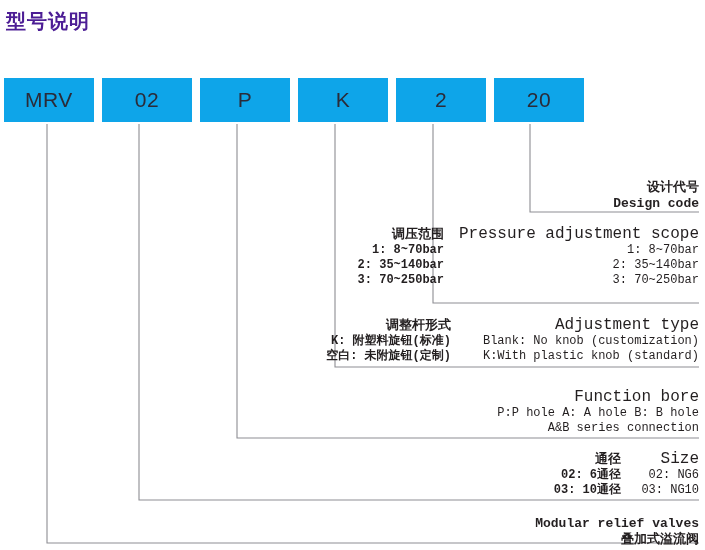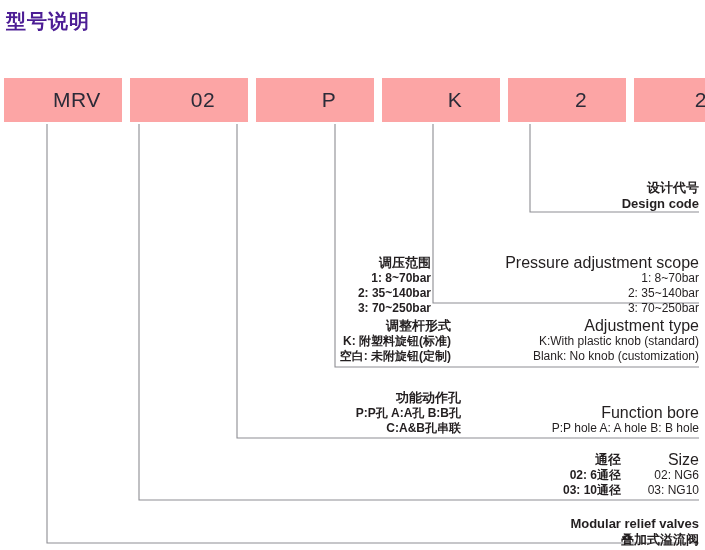--- a/index.html
+++ b/index.html
@@ -33,29 +33,28 @@
     position: absolute;
     left: 4px;
     top: 78px;
     height: 44px;
     display: flex;
     gap: 8px;
   }
   .code-box {
     width: 90px;
     height: 44px;
-    background: #fca5a5;
+    background: #0ea5e9;
     display: flex;
     align-items: center;
     justify-content: center;
     font-size: 21px;
     font-weight: 500;
     color: #2b2b38;
     letter-spacing: 0.5px;
-    padding-left: 28px;
   }
 
   
   #leaders {
     position: absolute;
     left: 0;
     top: 0;
     width: 705px;
     height: 550px;
     pointer-events: none;
@@ -64,23 +63,24 @@
     fill: none;
     stroke: #8d8d93;
     stroke-width: 1.1;
   }
 
   
   .annot {
     position: absolute;
     display: flex;
     flex-direction: row;
-    align-items: flex-end;
+    align-items: flex-start;
     justify-content: flex-end;
     line-height: 15px;
+    font-family: Liberation Mono, monospace;
   }
   .annot .col {
     display: flex;
     flex-direction: column;
   }
   .annot .cn { text-align: right; }
   .annot .en { text-align: right; }
   .annot .head {
     font-size: 13px;
     font-weight: bold;
@@ -90,21 +90,21 @@
   .annot .line {
     font-size: 12px;
     white-space: nowrap;
   }
   .annot .cn .head, .annot .cn .line { font-weight: bold; }
   .annot .en .head { font-weight: normal; font-size: 16px; }
   .annot .en .line { font-weight: normal; }
 
   
   #annot-design      { right: 6px; top: 180px; }
-  #annot-pressure    { right: 6px; top: 255px; gap: 13px; }
+  #annot-pressure    { right: 6px; top: 227px; }
   #annot-adjust      { right: 6px; top: 318px; }
   #annot-bore        { right: 6px; top: 390px; }
   #annot-size        { right: 6px; top: 452px; }
   #annot-product     { right: 6px; top: 516px; }
 
   
   #annot-pressure .cn { width: 150px; }
   #annot-pressure .en { width: 255px; }
   #annot-adjust   .cn { width: 175px; }
   #annot-adjust   .en { width: 248px; }
@@ -170,34 +170,30 @@
 </div>
 
 <div class="annot" id="annot-adjust">
   <div class="col cn">
     <div class="head">调整杆形式</div>
     <div class="line">K: 附塑料旋钮(标准)</div>
     <div class="line">空白: 未附旋钮(定制)</div>
   </div>
   <div class="col en">
     <div class="head">Adjustment type</div>
+    <div class="line">Blank: No knob (customization)</div>
     <div class="line">K:With plastic knob (standard)</div>
-    <div class="line">Blank: No knob (customization)</div>
   </div>
 </div>
 
 <div class="annot" id="annot-bore">
-  <div class="col cn">
-    <div class="head">功能动作孔</div>
-    <div class="line">P:P孔  A:A孔  B:B孔</div>
-    <div class="line">C:A&amp;B孔串联</div>
-  </div>
   <div class="col en">
     <div class="head">Function bore</div>
     <div class="line">P:P hole   A: A hole   B: B hole</div>
+    <div class="line">A&amp;B series connection</div>
   </div>
 </div>
 
 <div class="annot" id="annot-size">
   <div class="col cn">
     <div class="head">通径</div>
     <div class="line">02: 6通径</div>
     <div class="line">03: 10通径</div>
   </div>
   <div class="col en">

